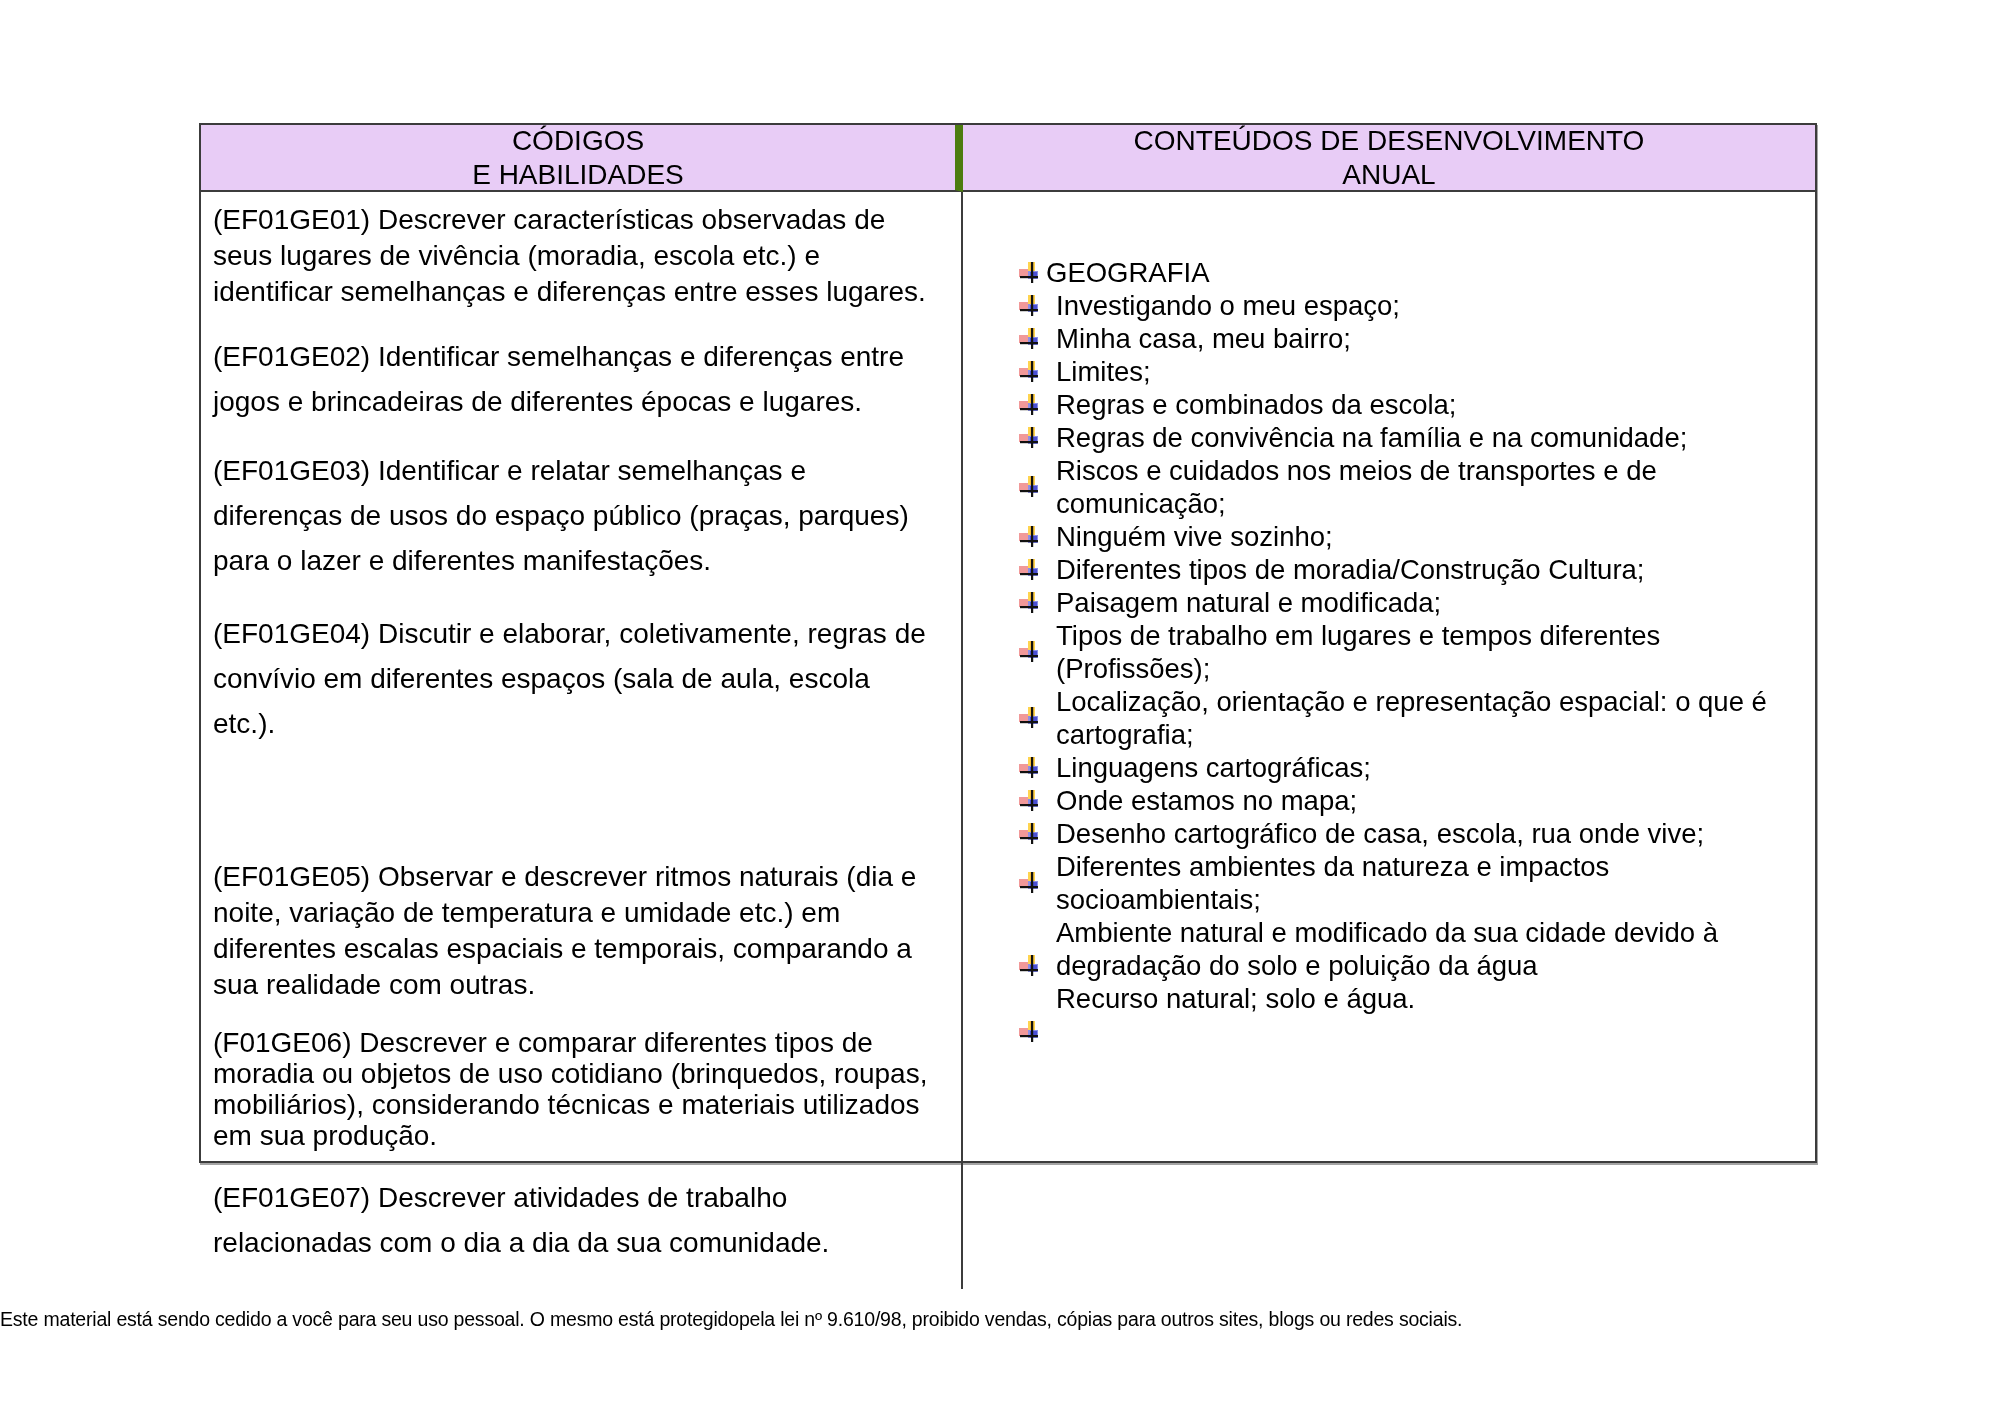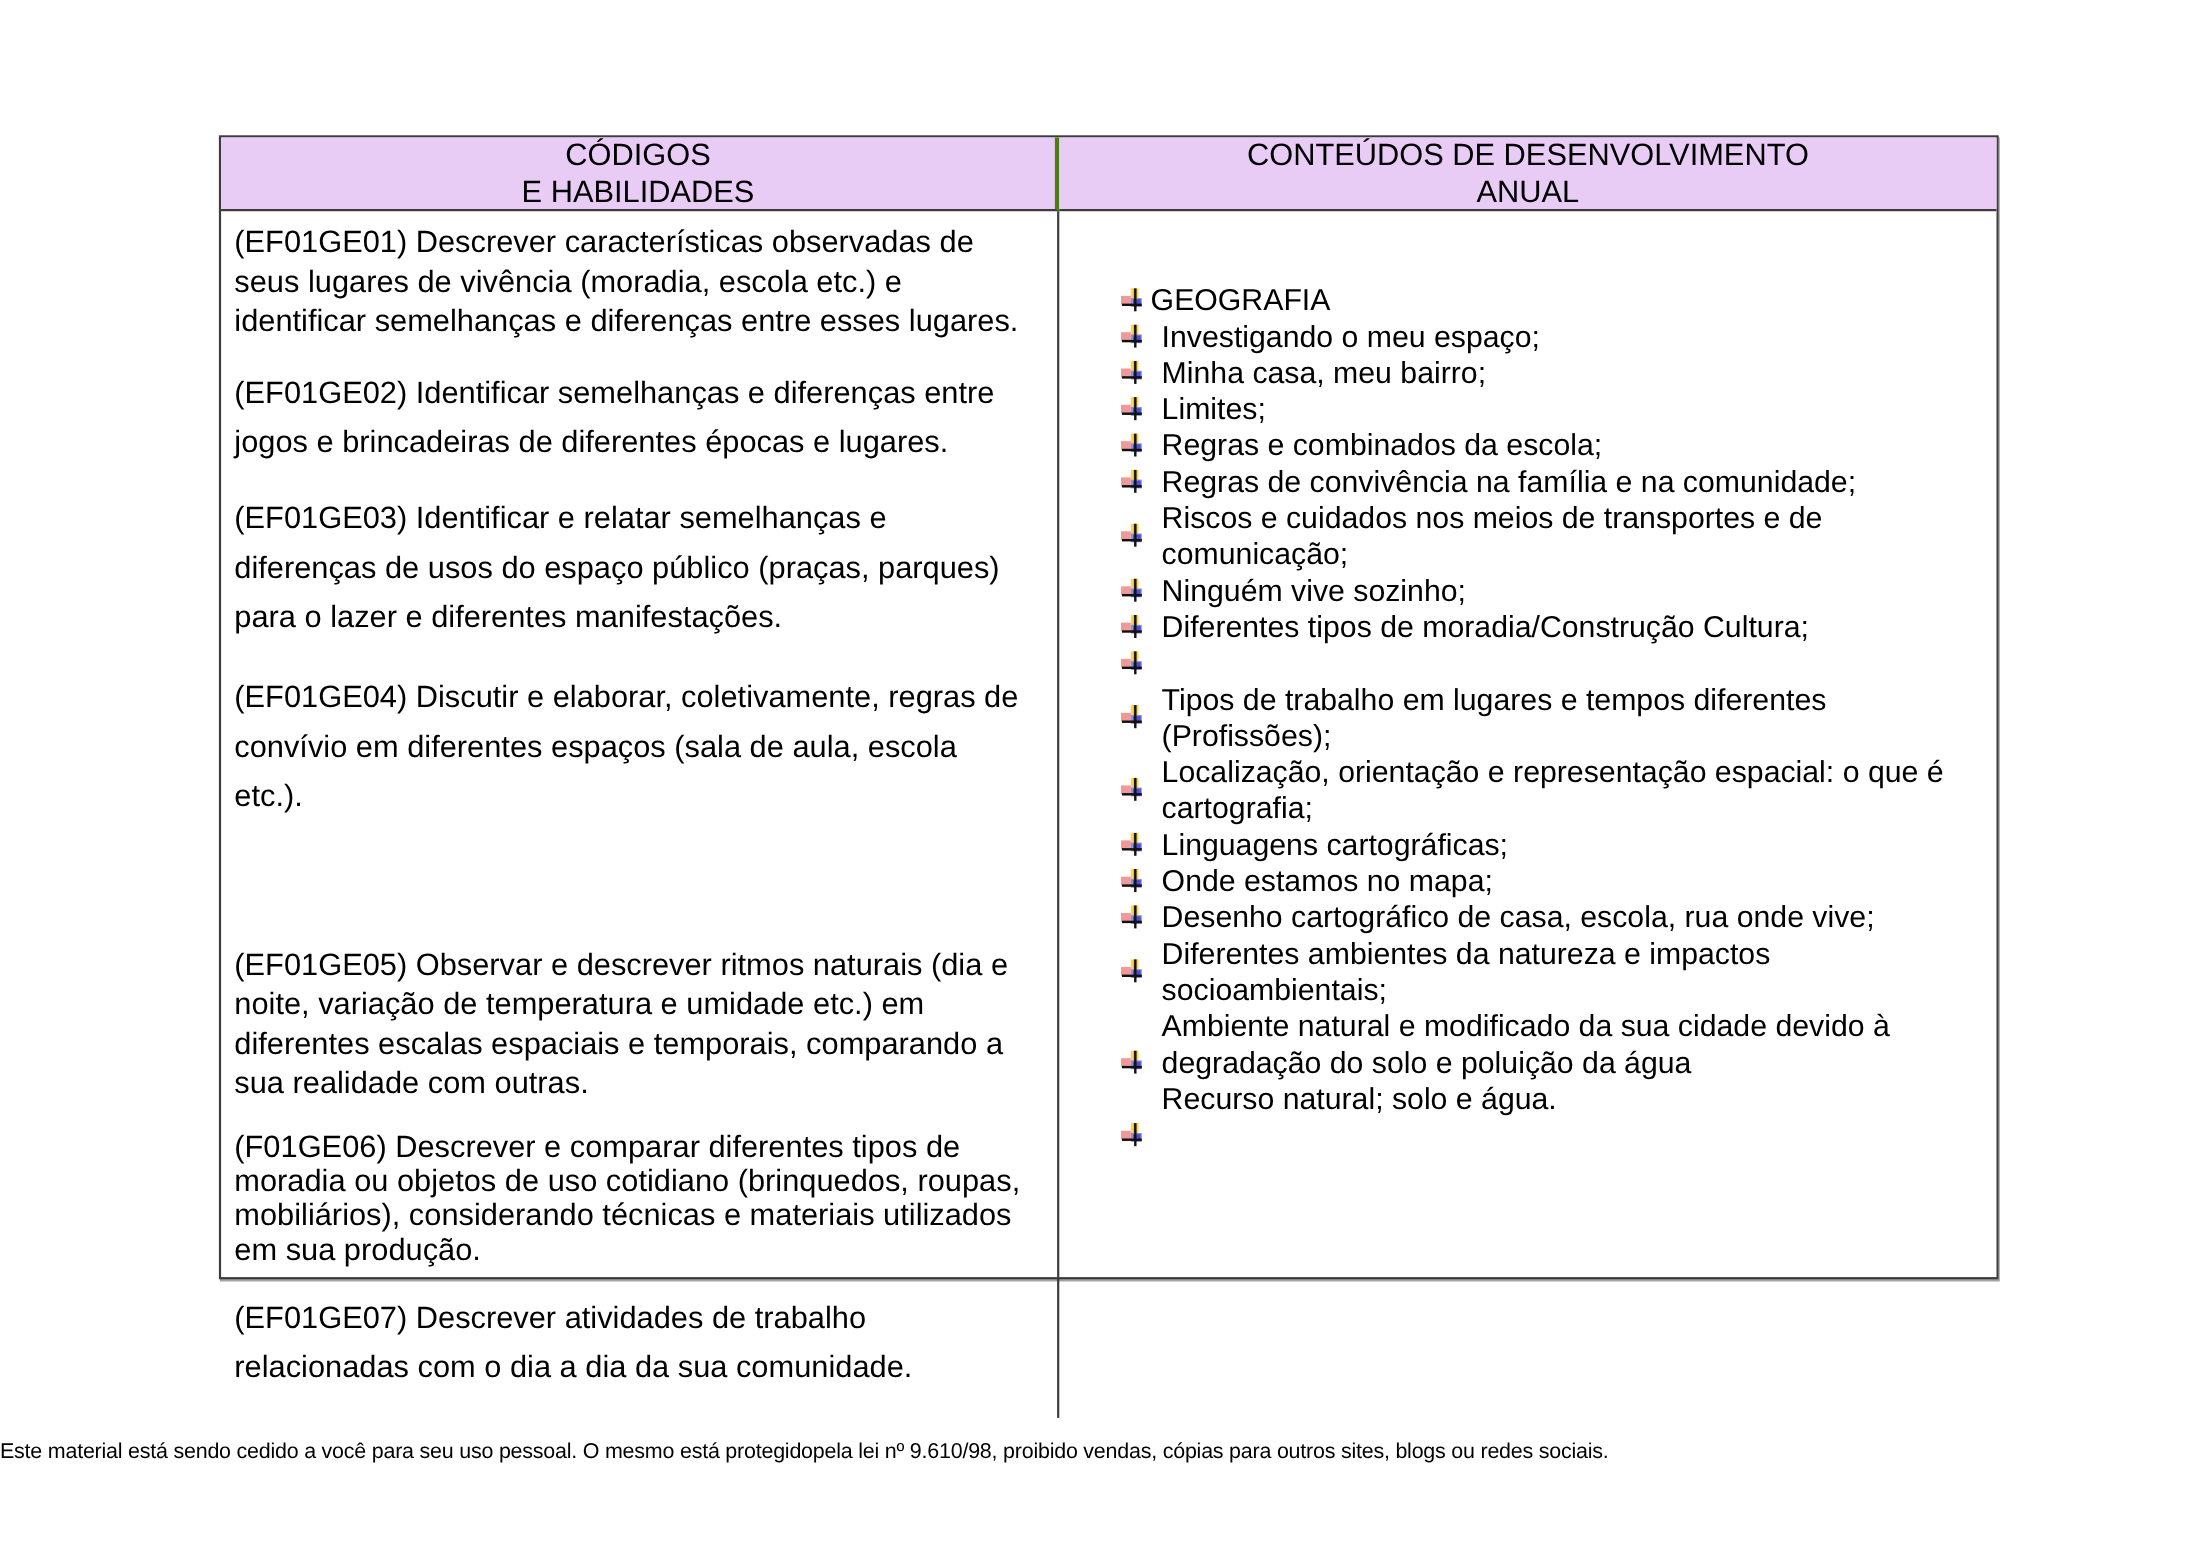--- a/index.html
+++ b/index.html
@@ -14,21 +14,21 @@
     border:2px solid #3c3c3c;box-sizing:border-box;
     box-shadow:1px 2px 0 rgba(90,90,90,.55);
   }
   .cell{box-sizing:border-box;}
   .hdr{
     background:#e8ccf6;
     display:flex;flex-direction:column;justify-content:center;align-items:center;
     font-size:28px;line-height:34px;text-align:center;white-space:pre-line;
     border-bottom:2px solid #3c3c3c;
   }
-  .hdr-left{border-right:4px solid #4d7c0f;}
+  .hdr-left{border-right:8px solid #4d7c0f;}
   .body-left{
     border-right:2px solid #3c3c3c;
     padding:10px 10px 0 12px;font-size:28px;
   }
   .codes{white-space:pre-line;margin:0 0 24px 0;}
   .codes.tight{line-height:36px;}
   .codes.loose{line-height:45px;}
   .codes.medium{line-height:31px;}
   .codes b{font-weight:normal;}
   .body-right{
@@ -204,20 +204,21 @@
   <li>
     <svg class="bullet" width="20" height="22" viewBox="0 0 20 22" aria-hidden="true">
       <rect x="9" y="0" width="7" height="12" fill="#ffd44f"></rect>
       <rect x="11" y="0" width="3.4" height="12" fill="#f3bb35"></rect>
       <rect x="0" y="7" width="9" height="8" fill="#f19999"></rect>
       <rect x="9" y="9" width="10" height="8" fill="#8a8fe8"></rect>
       <rect x="11" y="10" width="7" height="6.4" fill="#4a50d4"></rect>
       <rect x="12" y="0" width="2.2" height="21" fill="#111111"></rect>
       <rect x="1" y="14" width="18" height="2.2" fill="#111111"></rect>
     </svg>
+    <span class="txt">Paisagem natural e modificada;</span>
   </li>
 
   <li>
     <svg class="bullet" width="20" height="22" viewBox="0 0 20 22" aria-hidden="true">
       <rect x="9" y="0" width="7" height="12" fill="#ffd44f"></rect>
       <rect x="11" y="0" width="3.4" height="12" fill="#f3bb35"></rect>
       <rect x="0" y="7" width="9" height="8" fill="#f19999"></rect>
       <rect x="9" y="9" width="10" height="8" fill="#8a8fe8"></rect>
       <rect x="11" y="10" width="7" height="6.4" fill="#4a50d4"></rect>
       <rect x="12" y="0" width="2.2" height="21" fill="#111111"></rect>

